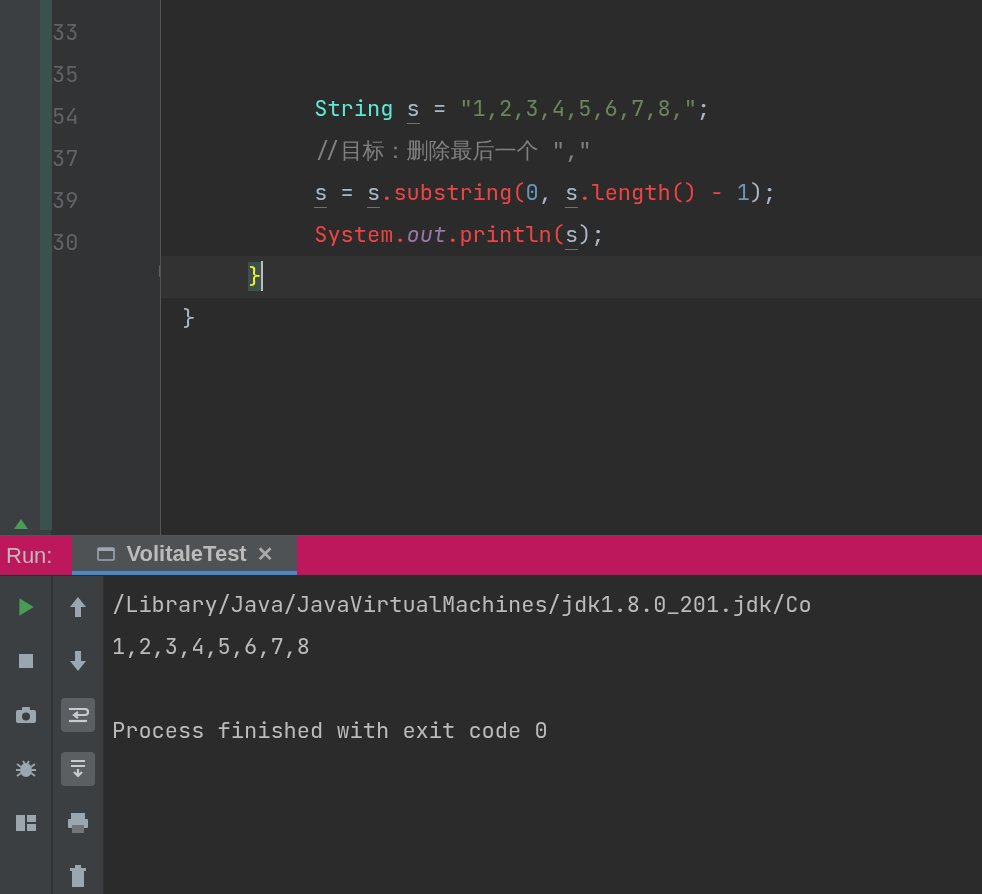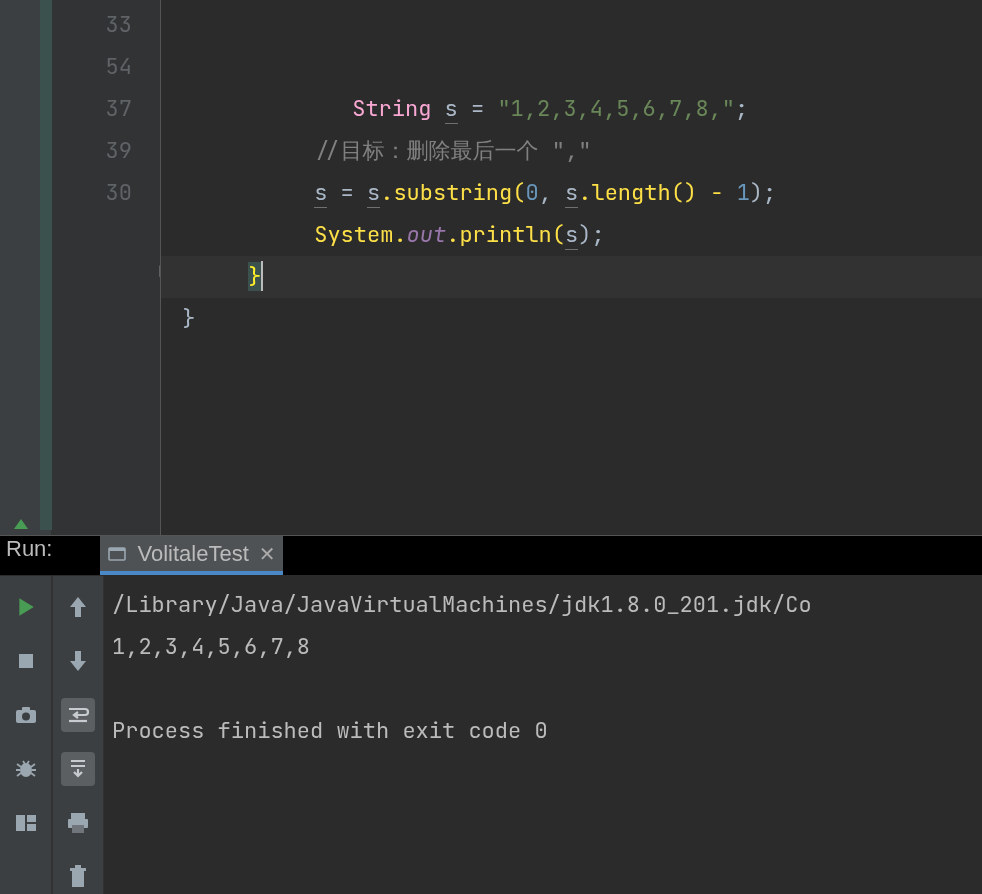--- a/index.html
+++ b/index.html
@@ -44,23 +44,22 @@
     top: 0;
     left: 40px;
     width: 12px;
     height: 530px;
     background: #3b514d;
   }
   .gutter {
     width: 108px;
     background: #313335;
     color: #606366;
-    text-align: right;
     flex-shrink: 0;
-    padding-top: 4px;
+    padding-top: 12px;
     position: relative;
   }
   .gutter .ln {
     height: 42px;
     line-height: 42px;
     padding-right: 28px;
     font-size: 22px;
   }
   .fold-handle {
     position: absolute;
@@ -89,53 +88,53 @@
     position: relative;
   }
   .caret {
     display: inline-block;
     width: 2px;
     height: 30px;
     background: #bbb;
     vertical-align: middle;
     margin-bottom: 4px;
   }
-  .kw   { color: #f9a8d4; margin-left: 38px; }
+  .kw   { color: #5eead4; }
   .str  { color: #6a8759; }
   .num  { color: #6897bb; }
   .cmt  { color: #808080; }
   .op   { color: #a9b7c6; }
-  .mtd  { color: #fde047; }
+  .mtd  { color: #ef4444; }
   .field{ color: #9876aa; font-style: italic; margin-top: 23px; }
   .var  { color: #a9b7c6; border-bottom: 1px solid #707070; }
   .brace{ color: #a9b7c6; }
   .brmatch { background: #3b514d; color: #ffef28; }
 
   
   .run-header {
     height: 42px;
-    background: #000000;
+    background: #be185d;
     border-top: 1px solid #555;
     border-bottom: 1px solid #2b2b2b;
     display: flex;
-    align-items: flex-start;
+    align-items: center;
     color: #bbb;
     font-family: -apple-system, 'Segoe UI', sans-serif;
     font-size: 22px;
-    gap: 28px;
   }
   .run-label { padding: 0 20px 0 6px; }
   .tab {
     display: flex;
     align-items: center;
     gap: 10px;
     height: 100%;
-    padding: 0 7px;
+    padding: 0 24px;
     border-bottom: 4px solid #4a88c7;
     background: #4e5254;
+    font-weight: bold;
   }
   .tab svg { flex-shrink: 0; }
   .tab-close { color: #aaa; cursor: pointer; font-size: 20px; }
   .run-body {
     flex: 1;
     display: flex;
     background: #2b2b2b;
   }
   .run-col {
     width: 52px;
@@ -174,20 +173,21 @@
 </head>
 <body>
 
 <div class="editor">
   <div class="left-strip">
     <div class="left-strip-inner"></div>
   </div>
 
   <div class="gutter">
     <div class="ln">33</div>
+    <div class="ln">35</div>
     <div class="ln">54</div>
     <div class="ln">37</div>
     <div class="ln">39</div>
     <div class="ln">30</div>
     <span class="fold-handle">
       <svg viewBox="0 0 16 16">
           <path d="M2 2 h12 v9 l-6 4 l-6 -4 z" fill="none" stroke="#888" stroke-width="1.4"></path>
         </svg>
     </span>
   </div>

